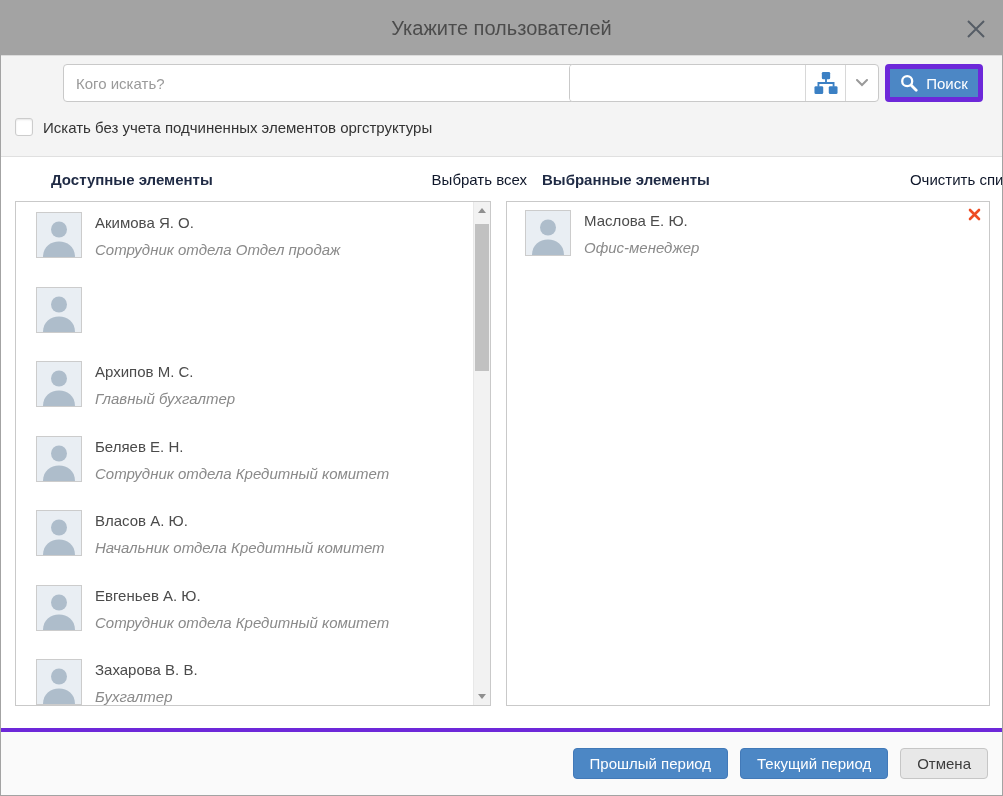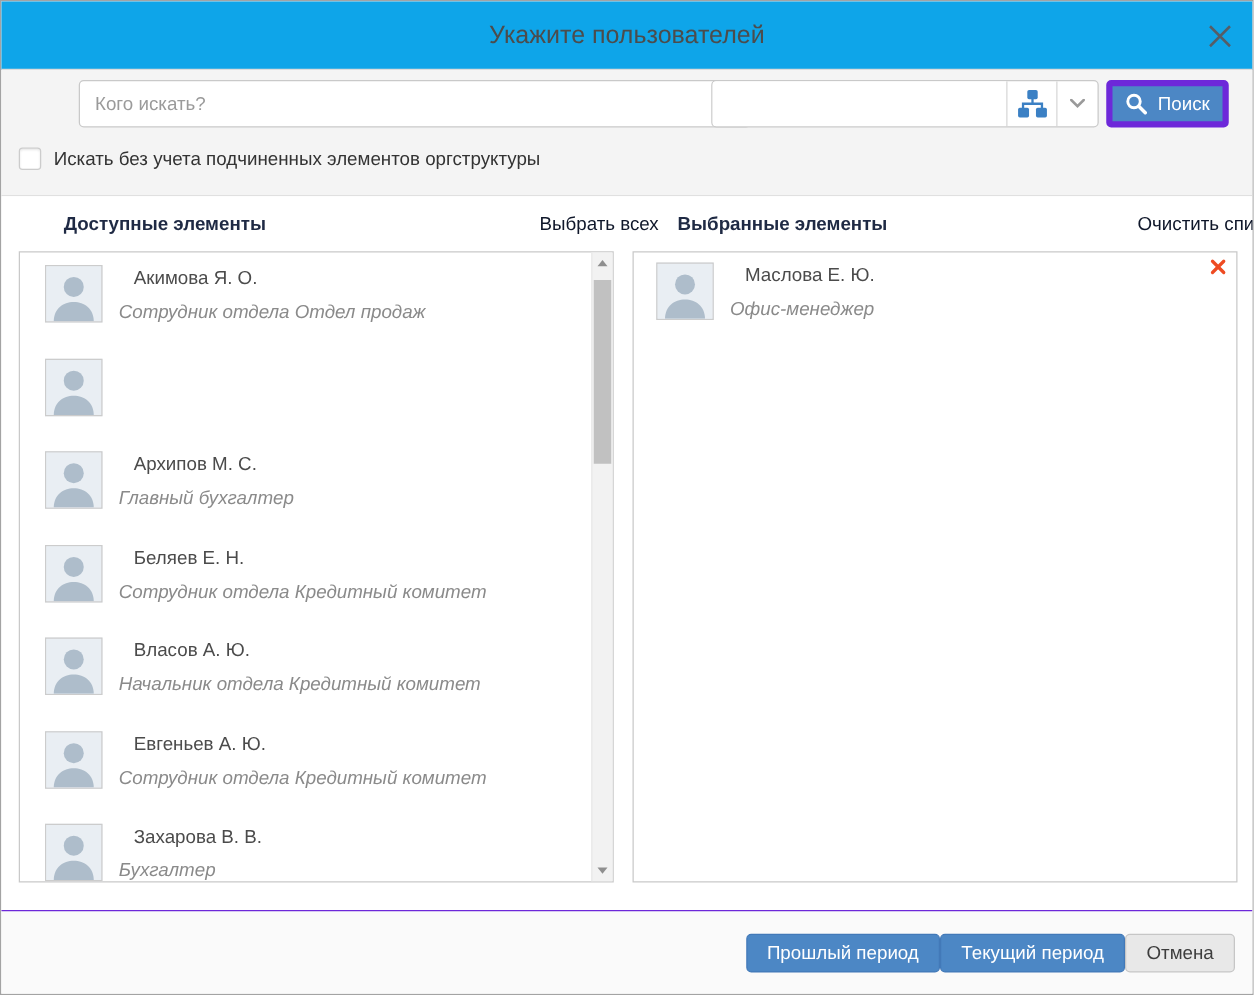--- a/index.html
+++ b/index.html
@@ -1,20 +1,20 @@
 <!DOCTYPE html>
 <html><head>
 <meta charset="utf-8">
 <style>
   * { margin:0; padding:0; box-sizing:border-box; }
   body { font-family:"Liberation Sans", sans-serif; background:#fff; }
   .dialog { position:relative; width:1003px; height:796px; border:1px solid #a3a3a3; background:#fff; overflow:hidden; }
 
   
-  .titlebar { position:absolute; top:0; left:0; right:0; height:55px; background:#0ea5e9; border-bottom:1px solid #dcdcdc; }
+  .titlebar { position:absolute; top:0; left:0; right:0; height:55px; background:#a3a3a3; border-bottom:1px solid #dcdcdc; }
   .title { text-align:center; line-height:54px; font-size:20px; color:#4c4c4c; }
   .close-btn { position:absolute; right:14px; top:16px; width:24px; height:24px; cursor:pointer; }
 
   
   .toolbar { position:absolute; top:55px; left:0; right:0; height:101px; background:#f4f4f4; border-bottom:1px solid #e0e0e0; }
   .search-input { position:absolute; left:14px; top:8px; width:538px; height:38px; border:1px solid #c9c9c9; border-radius:4px; padding:0 12px; font-size:15px; color:#444; font-family:"Liberation Sans",sans-serif; background:#fff;margin-left:48px; }
   .search-input::placeholder { color:#9a9a9a; }
   .org-field { position:absolute; left:568px; top:8px; width:310px; height:38px; border:1px solid #c9c9c9; border-radius:4px; background:#fff; display:flex; align-items:stretch; overflow:hidden; }
   .org-input { flex:1; border:none; outline:none; padding:0 10px; font-size:15px; color:#444; font-family:"Liberation Sans",sans-serif; }
   .org-cell { width:40px; border-left:1px solid #d8d8d8; display:flex; align-items:center; justify-content:center; cursor:pointer; }
@@ -33,36 +33,36 @@
   .link { font-size:15px; color:#0f172a; text-decoration:none; cursor:pointer; }
   .panel { position:absolute; top:44px; height:505px; border:1px solid #c9c9c9; background:#fff; }
   .panel.left { left:14px; width:476px; }
   .panel.right { left:505px; width:484px; }
   .list { position:absolute; top:0; bottom:0; left:0; overflow:hidden; }
   .panel.left .list { right:17px; padding:10px 0 0 20px; }
   .panel.right .list { right:0; padding:8px 0 0 18px; }
   .list-item { display:flex; height:74.5px; cursor:pointer; }
   .avatar { width:46px; height:46px; border:1px solid #ccc; background:#e9eef3; flex:0 0 auto; }
   .item-text { margin-left:13px; }
-  .item-name { font-size:15px; color:#4b4b4b; margin-top:2px;margin-left:12px; }
+  .item-name { font-size:15px; color:#4b4b4b; margin-top:2px; }
   .item-role { margin-top:10px; font-family:Liberation Sans, sans-serif; font-style:italic; font-size:15px; color:#8a8a8a; }
 
   
   .scrollbar { position:absolute; top:0; right:0; width:17px; height:100%; background:#f2f2f2; border-left:1px solid #e8e8e8; }
   .sb-btn { position:absolute; left:0; width:16px; height:17px; display:flex; align-items:center; justify-content:center; cursor:pointer; }
   .sb-btn.up { top:0; }
   .sb-btn.down { bottom:0; }
   .tri-up { width:0; height:0; border-left:4px solid transparent; border-right:4px solid transparent; border-bottom:5px solid #8f8f8f; }
   .tri-down { width:0; height:0; border-left:4px solid transparent; border-right:4px solid transparent; border-top:5px solid #8f8f8f; }
   .sb-thumb { position:absolute; left:1px; top:22px; width:14px; height:147px; background:#c1c1c1; cursor:pointer; }
 
   .remove-x { position:absolute; top:5px; right:7px; width:14px; height:14px; cursor:pointer; }
 
   
-  .footer { position:absolute; bottom:0; left:0; right:0; height:67px; background:#fafafa; border-top:1px solid #6d28d9; display:flex; align-items:center; justify-content:flex-end; gap:0; padding-right:14px; }
+  .footer { position:absolute; bottom:0; left:0; right:0; height:67px; background:#fafafa; border-top:4px solid #6d28d9; display:flex; align-items:center; justify-content:flex-end; gap:12px; padding-right:14px; }
   .btn { height:31px; padding:0 16px; border-radius:4px; font-size:15px; cursor:pointer; font-family:"Liberation Sans",sans-serif; }
   .btn.blue { background:#4c87c5; border:1px solid #4279b8; color:#fff; }
   .btn.gray { background:#e8e8e8; border:1px solid #c6c6c6; color:#3d3d3d; }
 </style>
 </head>
 <body>
 
 <div class="dialog">
 
   <div class="titlebar">

